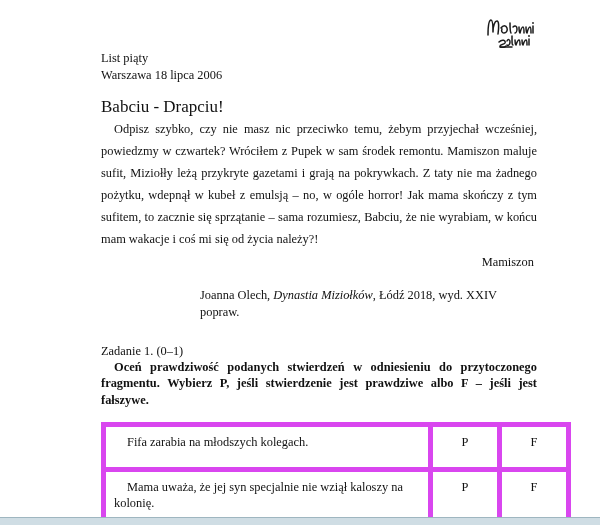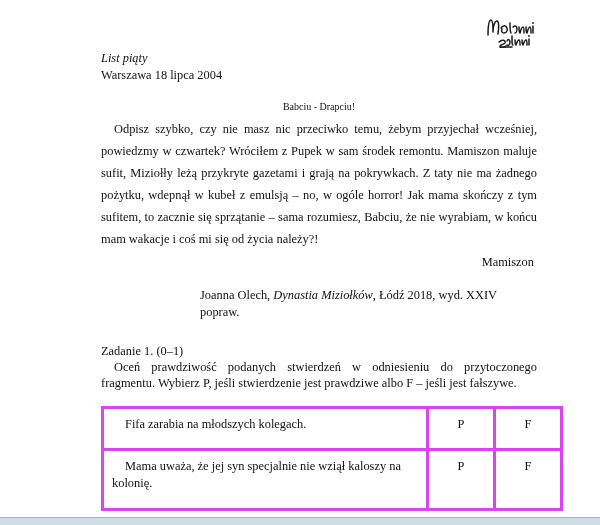--- a/index.html
+++ b/index.html
@@ -42,28 +42,26 @@
     left: 101px;
     top: 50px;
     width: 436px;
   }
 
   .letter-head {
     font-size: 12.4px;
     line-height: 16.6px;
   }
   .letter-head .lp {
-    font-style: italic;
   }
 
   .salutation {
-    font-size: 10px;
+    font-size: 17px;
     line-height: 16.6px;
     margin-top: 16px;
-    text-align: center;
   }
 
   .body-par {
     font-size: 12.4px;
     line-height: 22px;
     text-align: justify;
     text-indent: 13px;
     margin-top: 2px;
   }
 
@@ -88,34 +86,34 @@
     margin-top: 22px;
   }
   .task-num {
     font-size: 12.4px;
     line-height: 16.4px;
     font-weight: normal;
   }
   .task-instr {
     font-size: 12.4px;
     line-height: 16.4px;
-    font-weight: normal;
+    font-weight: bold;
     text-align: justify;
     text-indent: 13px;
   }
 
   
   table.pf {
     margin-top: 14px;
     border-collapse: collapse;
     width: 436px;
     table-layout: fixed;
   }
   table.pf td {
-    border: 3px solid #d946ef;
+    border: 5px solid #d946ef;
     vertical-align: top;
     font-size: 12.4px;
     line-height: 16.6px;
   }
   td.stmt {
     width: 308px;
     padding: 7px 6px 16px 8px;
     text-indent: 13px;
   }
   td.opt {
@@ -166,21 +164,21 @@
         <circle cx="45" cy="22" r="0.9" fill="#1a1a1a" stroke="none"></circle>
         <path d="M16 33 l12 0"></path>
       </g>
     </svg>
   </div>
 
   <div class="content">
 
     <div class="letter-head">
       <div class="lp">List piąty</div>
-      <div>Warszawa 18 lipca 2004</div>
+      <div>Warszawa 18 lipca 2006</div>
     </div>
 
     <div class="salutation">Babciu - Drapciu!</div>
 
     <div class="body-par">Odpisz szybko, czy nie masz nic przeciwko temu, żebym przyjechał wcześniej, powiedzmy w czwartek? Wróciłem z Pupek w sam środek remontu. Mamiszon maluje sufit, Miziołły leżą przykryte gazetami i grają na pokrywkach. Z taty nie ma żadnego pożytku, wdepnął w kubeł z emulsją – no, w ogóle horror! Jak mama skończy z tym sufitem, to zacznie się sprzątanie – sama rozumiesz, Babciu, że nie wyrabiam, w końcu mam wakacje i coś mi się od życia należy?!</div>
 
     <div class="signature">Mamiszon</div>
 
     <div class="source">
       <span>Joanna Olech, </span><span class="ttl">Dynastia Miziołków</span><span>, Łódź 2018, wyd. XXIV popraw.</span>

